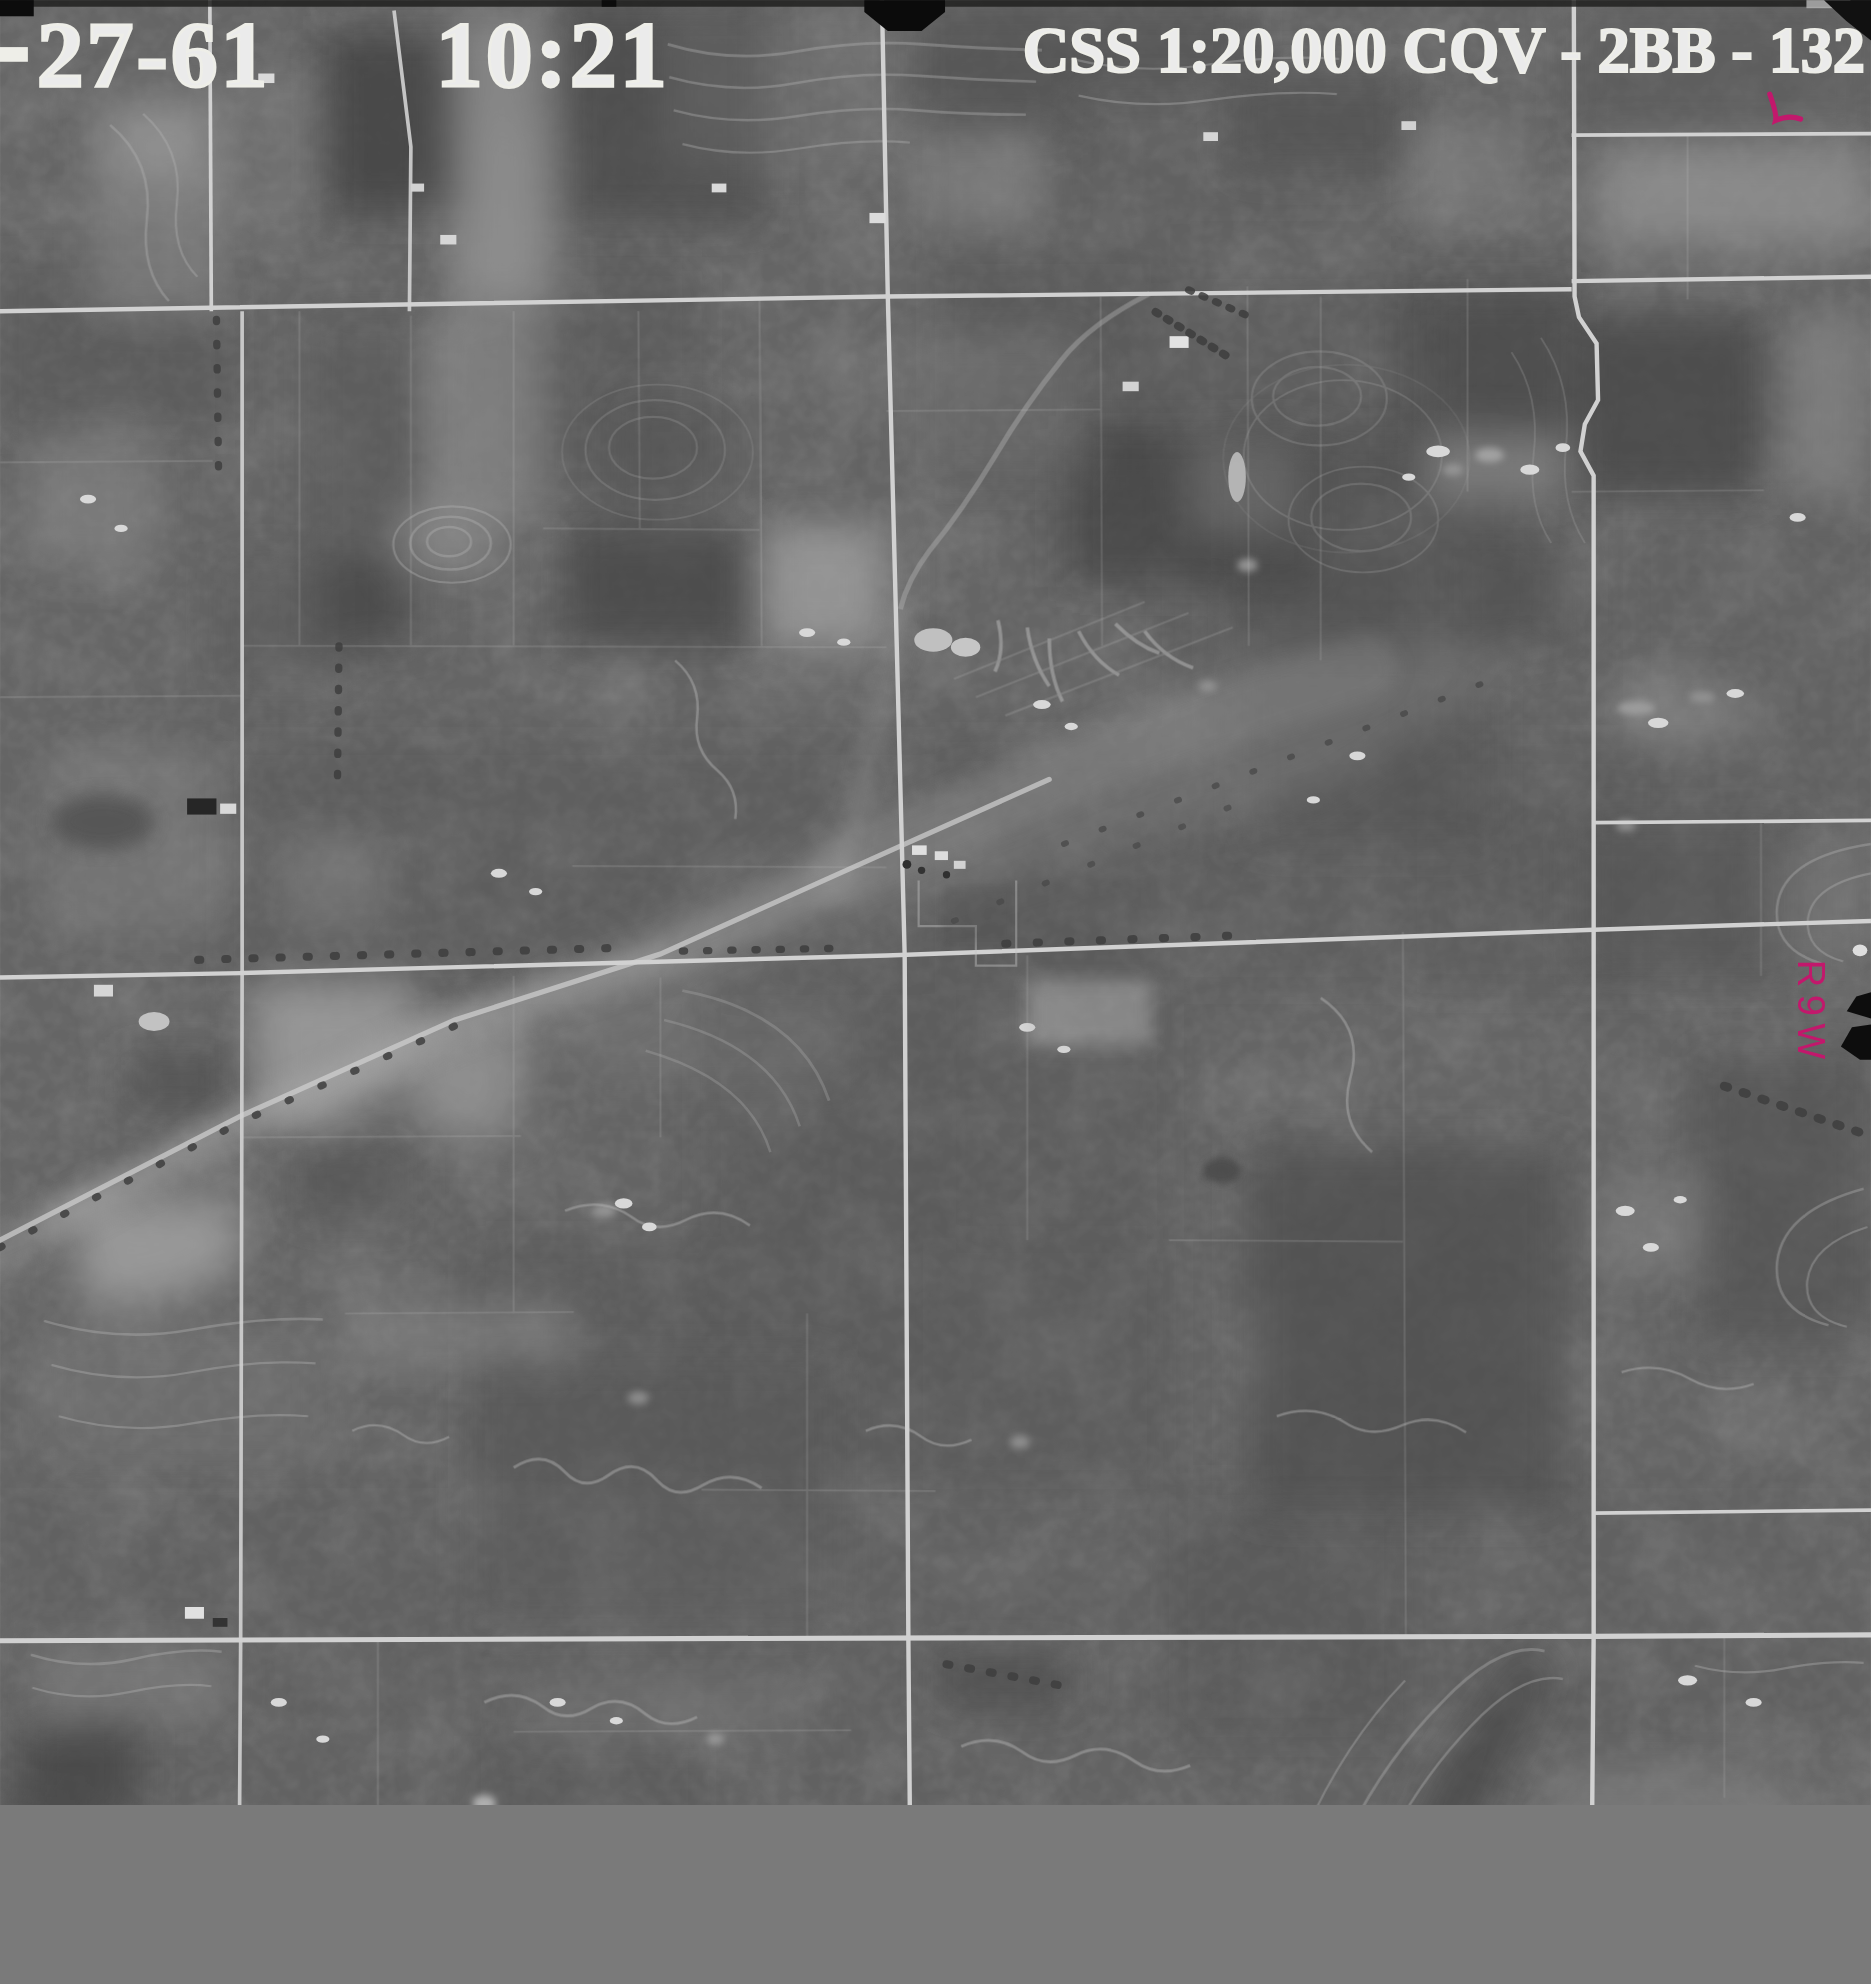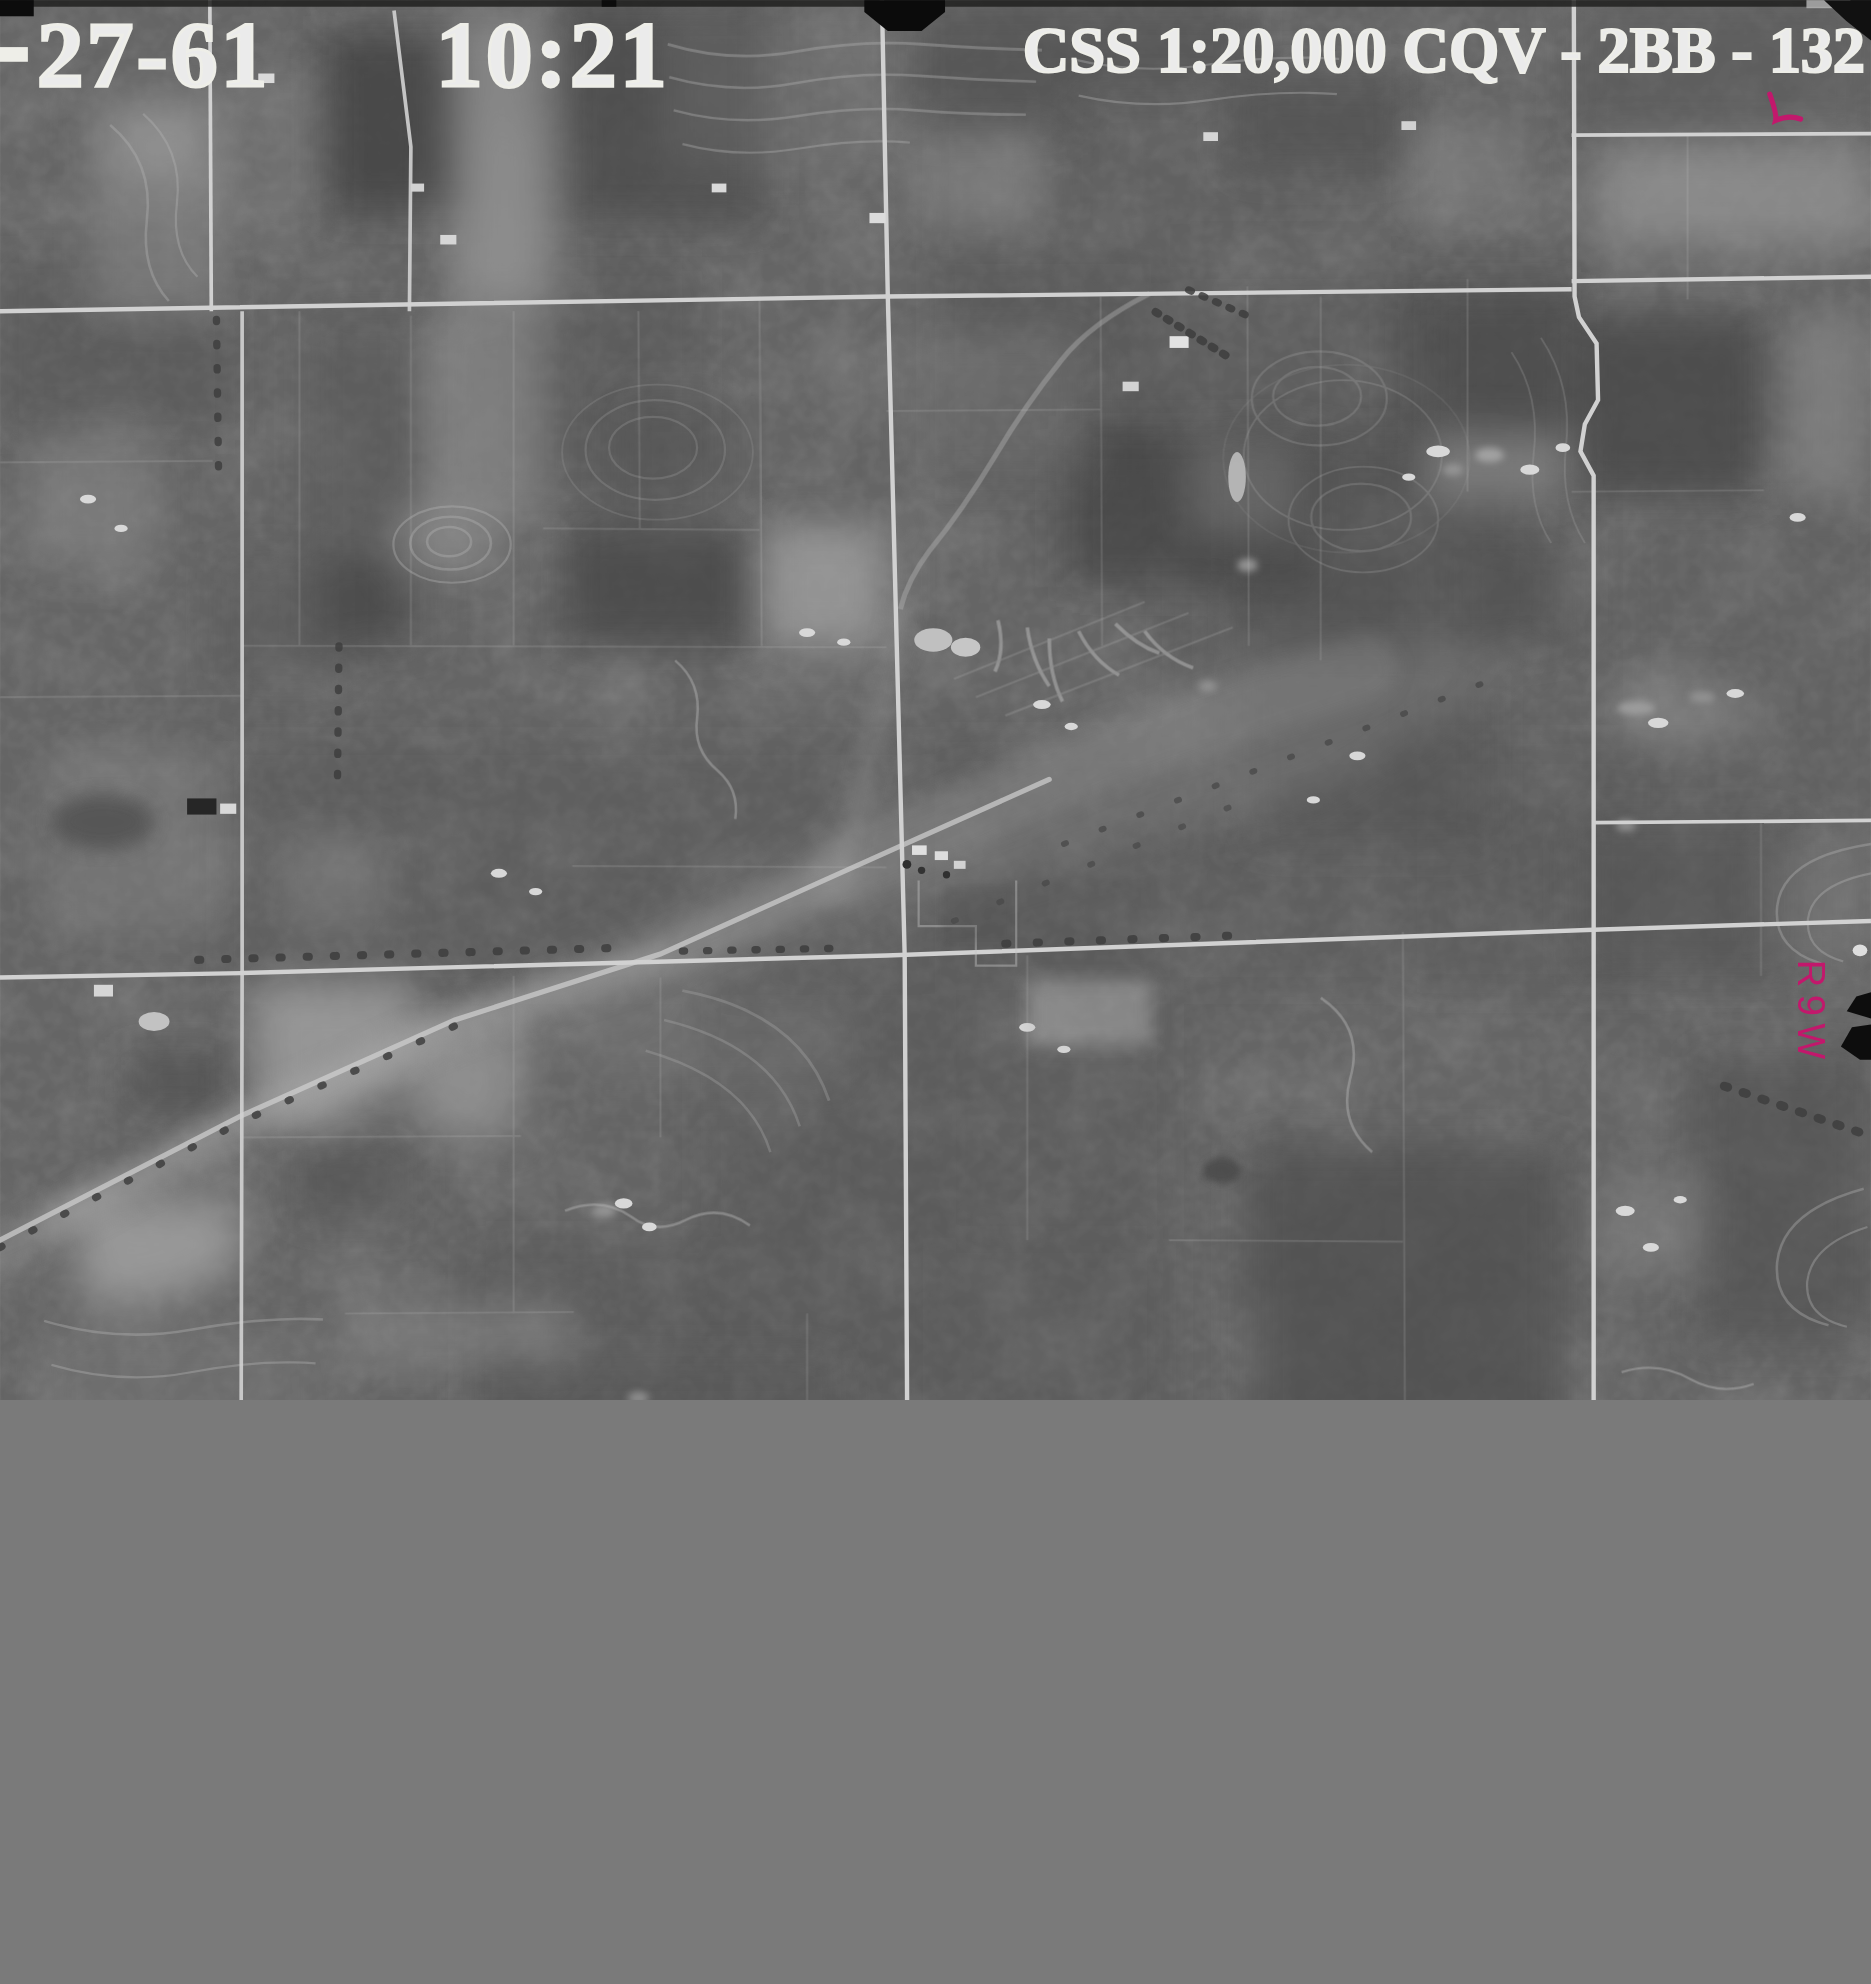--- a/index.html
+++ b/index.html
@@ -1,16 +1,16 @@
 <!DOCTYPE html>
 <html style="font-size:11.7px"><head>
 <meta charset="utf-8">
 <style>
   html,body{margin:0;padding:0;background:#7a7a7a;}
-  .wrap{width:1871px;height:1400px;position:relative;overflow:hidden;}
+  .wrap{width:1871px;height:1805px;position:relative;overflow:hidden;}
   svg{display:block;}
   .t{font-family:"Liberation Serif", serif;font-weight:bold;fill:#ebebeb;}
 </style>
 </head>
 <body>
 <div class="wrap">
 <svg width="1871" height="1985" viewBox="0 0 2550 2705">
 <defs>
   <filter id="noiseBig" x="0" y="0" width="100%" height="100%">
     <feTurbulence type="fractalNoise" baseFrequency="0.0028" numOctaves="5" seed="7" result="n"></feTurbulence>

